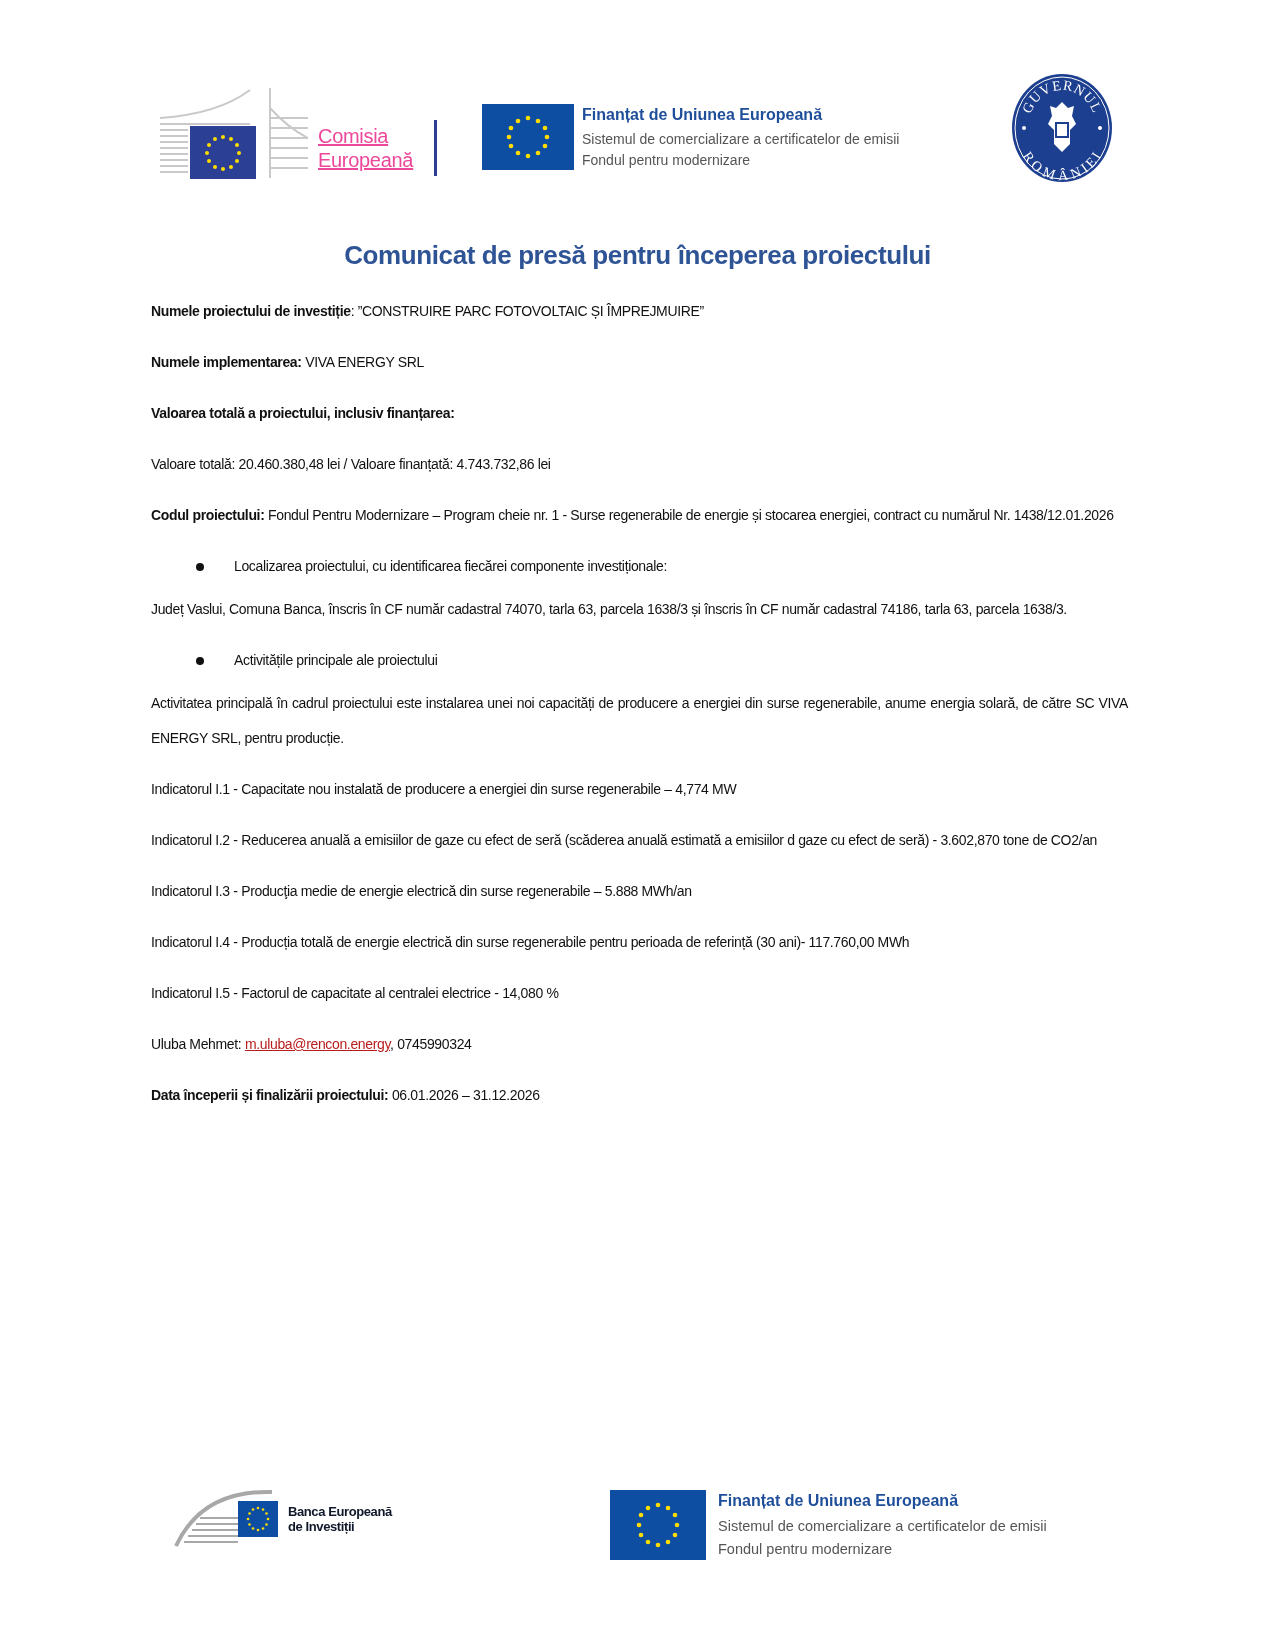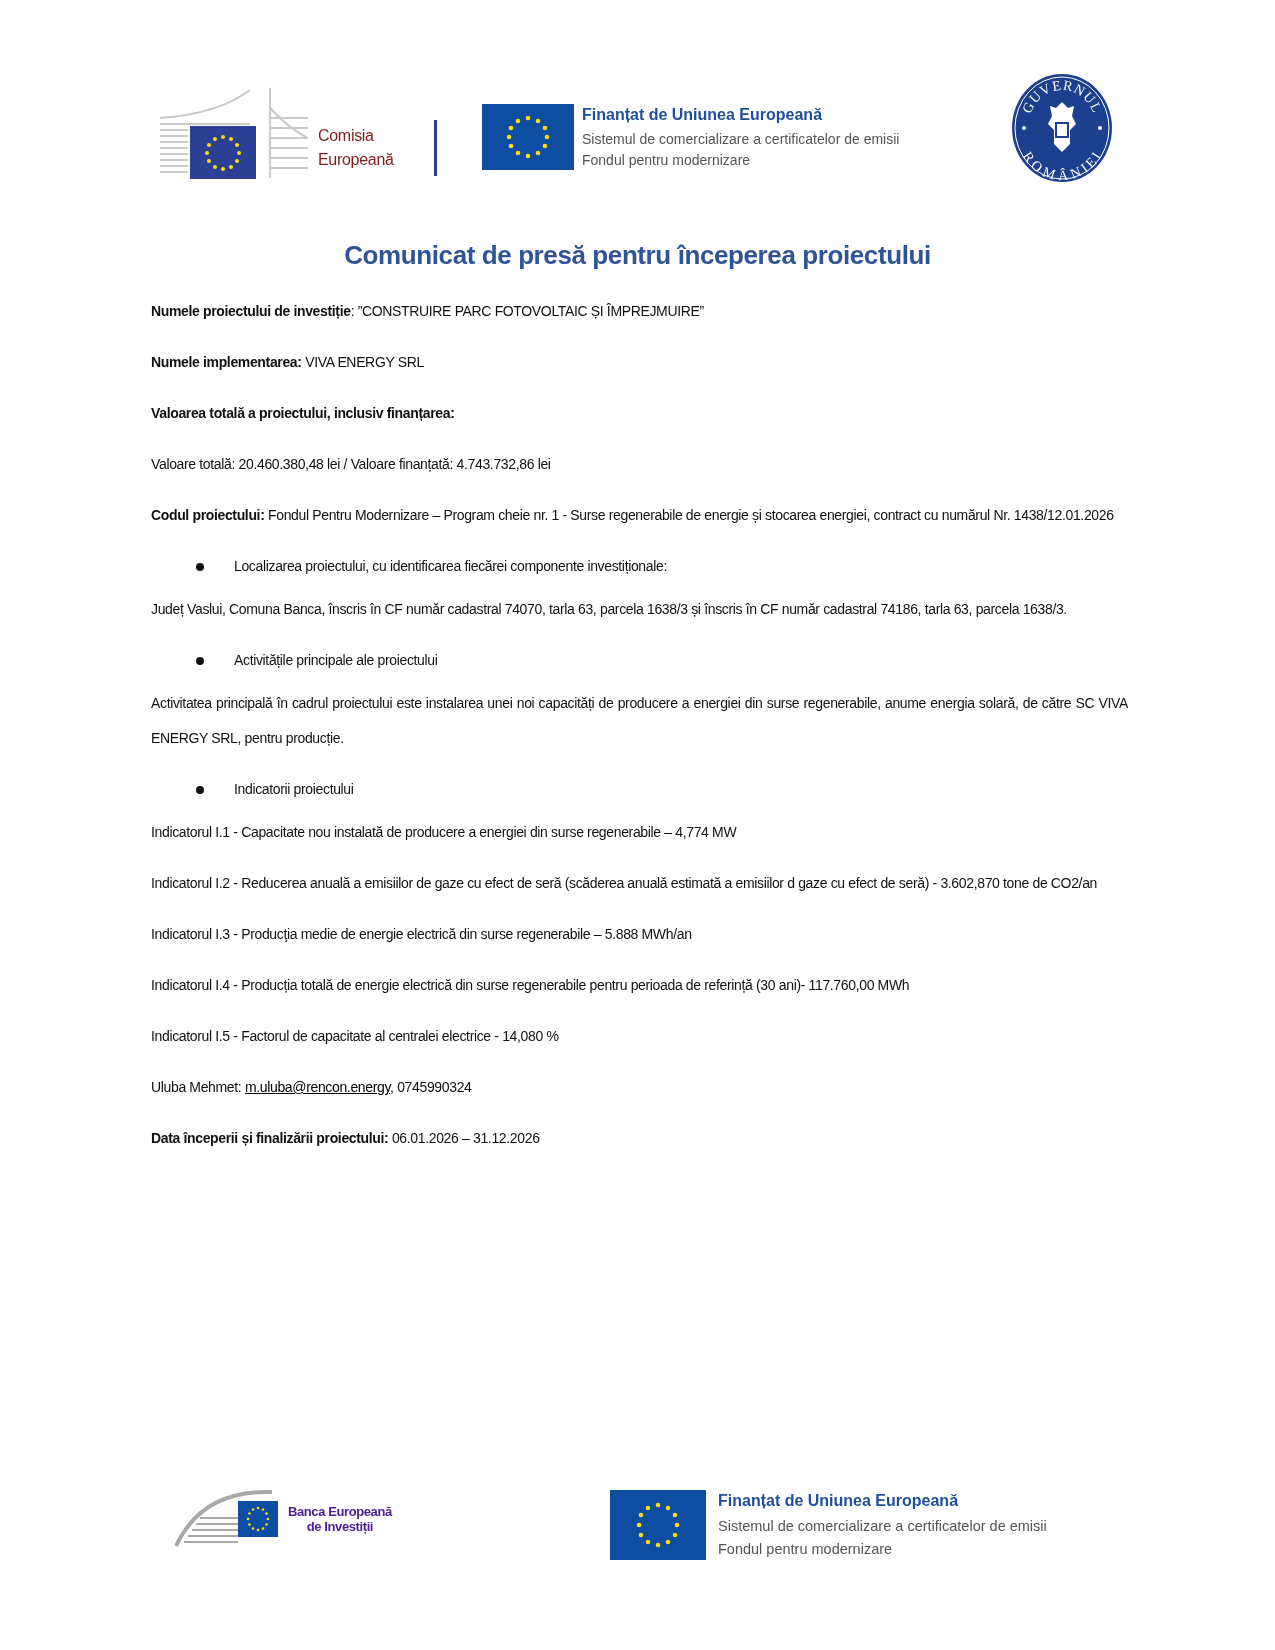--- a/index.html
+++ b/index.html
@@ -4,21 +4,21 @@
 <style>
   html, body { margin: 0; padding: 0; background: #ffffff; }
   body { width: 1275px; height: 1650px; position: relative; overflow: hidden;
          font-family: "Liberation Sans Narrow", "Liberation Sans", sans-serif; color: #111; }
   .abs { position: absolute; }
 
   
   .ec-logo { left: 158px; top: 88px; width: 285px; height: 92px; }
   .ec-building { position:absolute; left:0; top:0; width:150px; height:92px; }
   .ec-flag { position:absolute; left:32px; top:38px; width:66px; height:53px; background:#2b3f94; }
-  .ec-text { position:absolute; left:160px; top:36px; font-family:"Liberation Sans", sans-serif; font-size:16px; color:#7f1d1d; line-height:24px; letter-spacing:-0.3px; }
+  .ec-text { position:absolute; left:160px; top:36px; font-family:"Liberation Sans", sans-serif; font-size:20px; color:#ec4899; line-height:24px; letter-spacing:-0.3px;text-decoration:underline; }
   .ec-bar { position:absolute; left:276px; top:32px; width:3px; height:56px; background:#2b3f94; }
 
   .eu-logo { left: 482px; top: 104px; width: 480px; height: 70px; }
   .eu-flag { position:absolute; left:0; top:0; width:92px; height:66px; background:#0d4ea2; }
   .eu-t1 { position:absolute; left:100px; top:2px; font-family:"Liberation Sans", sans-serif; font-weight:bold; font-size:16px; color:#1f4e9a; white-space:nowrap; }
   .eu-t2 { position:absolute; left:100px; top:27px; font-family:"Liberation Sans", sans-serif; font-size:14px; color:#555; white-space:nowrap; }
   .eu-t3 { position:absolute; left:100px; top:48px; font-family:"Liberation Sans", sans-serif; font-size:14px; color:#555; white-space:nowrap; }
 
   .gov-seal { left: 1010px; top: 72px; width: 104px; height: 112px; }
 
@@ -27,26 +27,26 @@
            font-size: 26px; color: #2f5496; letter-spacing: -0.4px; }
 
   
   .body { left: 151px; width: 977px; top: 294px; font-family:"Liberation Sans", sans-serif; font-size: 14px; line-height: 35px; color:#111; letter-spacing:-0.35px; }
   .p { margin: 0 0 16px 0; text-align: justify; }
   .b { font-weight: bold; }
   .bullet { display:flex; margin: 8px; }
   .bullet .dot { width: 75px; flex: none; position: relative; }
   .bullet .dot::before { content:""; position:absolute; left:37px; top:14px; width:8px; height:8px; border-radius:50%; background:#111; }
   .bullet .txt { flex: 1; text-align: justify; }
-  a.link { color:#000000; text-decoration: underline; }
+  a.link { color:#b91c1c; text-decoration: underline; }
 
   
   .bei-logo { left: 172px; top: 1484px; width: 250px; height: 80px; }
   .bei-flag { position:absolute; left:66px; top:17px; width:40px; height:36px; background:#0d4ea2; }
-  .bei-text { position:absolute; left:116px; top:20px; font-family:"Liberation Sans", sans-serif; font-size:13px; font-weight:bold; color:#4c1d95; line-height:15px; letter-spacing:-0.4px;text-align:center; }
+  .bei-text { position:absolute; left:116px; top:20px; font-family:"Liberation Sans", sans-serif; font-size:13px; font-weight:bold; color:#0f172a; line-height:15px; letter-spacing:-0.4px; }
 
   .eu2-logo { left: 610px; top: 1490px; width: 500px; height: 80px; }
   .eu2-flag { position:absolute; left:0; top:0; width:96px; height:70px; background:#0d4ea2; }
   .eu2-t1 { position:absolute; left:108px; top:2px; font-family:"Liberation Sans", sans-serif; font-weight:bold; font-size:16px; color:#1f4e9a; white-space:nowrap; }
   .eu2-t2 { position:absolute; left:108px; top:28px; font-family:"Liberation Sans", sans-serif; font-size:14.5px; color:#555; white-space:nowrap; }
   .eu2-t3 { position:absolute; left:108px; top:51px; font-family:"Liberation Sans", sans-serif; font-size:14.5px; color:#555; white-space:nowrap; }
 </style>
 </head>
 <body>
 
@@ -166,24 +166,20 @@
     <span class="txt">Localizarea proiectului, cu identificarea fiecărei componente investiționale:</span>
   </div>
   <p class="p">Județ Vaslui, Comuna Banca, înscris în CF număr cadastral 74070, tarla 63, parcela 1638/3 și înscris în CF număr cadastral 74186, tarla 63, parcela 1638/3.</p>
 
   <div class="bullet">
     <span class="dot"></span>
     <span class="txt">Activitățile principale ale proiectului</span>
   </div>
   <p class="p">Activitatea principală în cadrul proiectului este instalarea unei noi capacități de producere a energiei din surse regenerabile, anume energia solară, de către SC VIVA ENERGY SRL, pentru producție.</p>
 
-  <div class="bullet">
-    <span class="dot"></span>
-    <span class="txt">Indicatorii proiectului</span>
-  </div>
   <p class="p">Indicatorul I.1 - Capacitate nou instalată de producere a energiei din surse regenerabile – 4,774 MW</p>
   <p class="p">Indicatorul I.2 - Reducerea anuală a emisiilor de gaze cu efect de seră (scăderea anuală estimată a emisiilor d gaze cu efect de seră) - 3.602,870 tone de CO2/an</p>
   <p class="p">Indicatorul I.3 - Producţia medie de energie electrică din surse regenerabile – 5.888 MWh/an</p>
   <p class="p">Indicatorul I.4 - Producția totală de energie electrică din surse regenerabile pentru perioada de referință (30 ani)- 117.760,00 MWh</p>
   <p class="p">Indicatorul I.5 - Factorul de capacitate al centralei electrice - 14,080 %</p>
 
   <p class="p">
     <span>Uluba Mehmet: </span><a class="link" href="#">m.uluba@rencon.energy</a><span>, 0745990324</span>
   </p>
   <p class="p">

